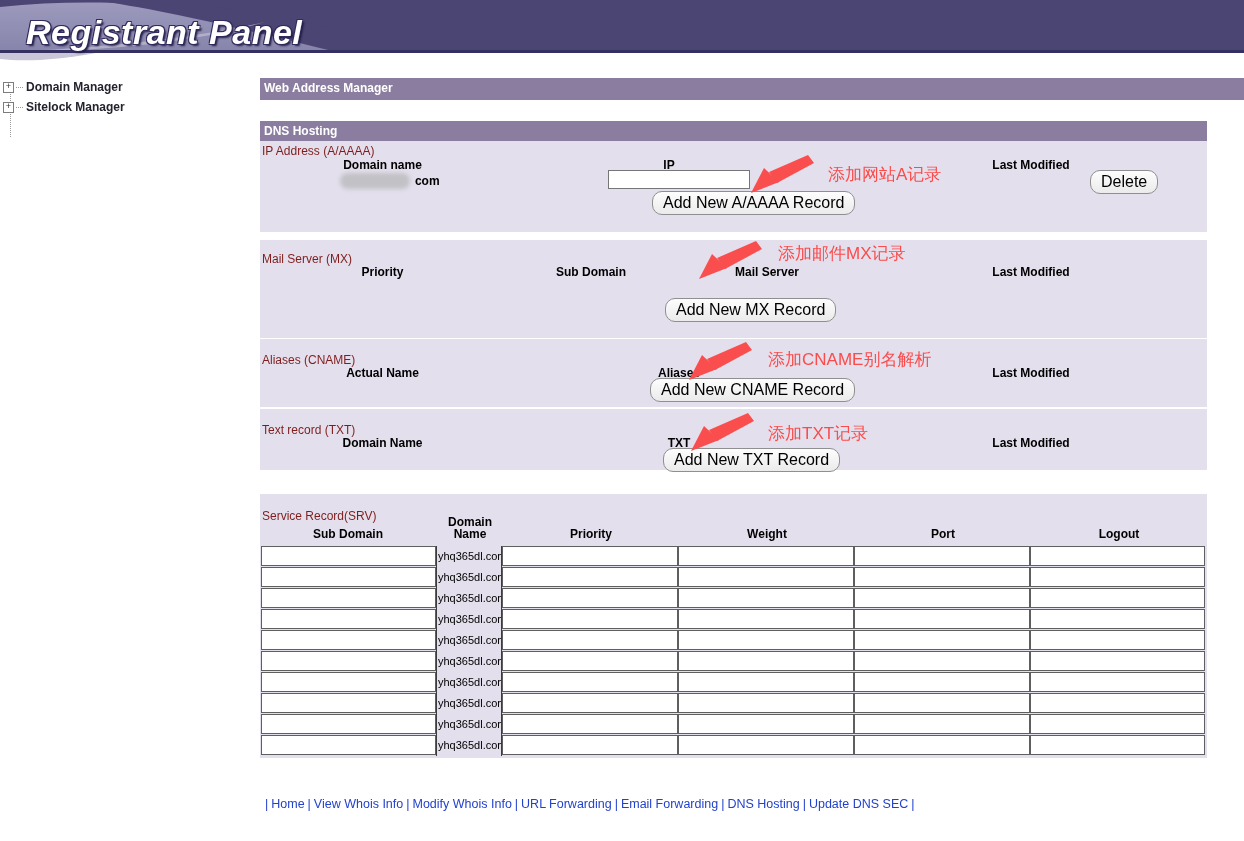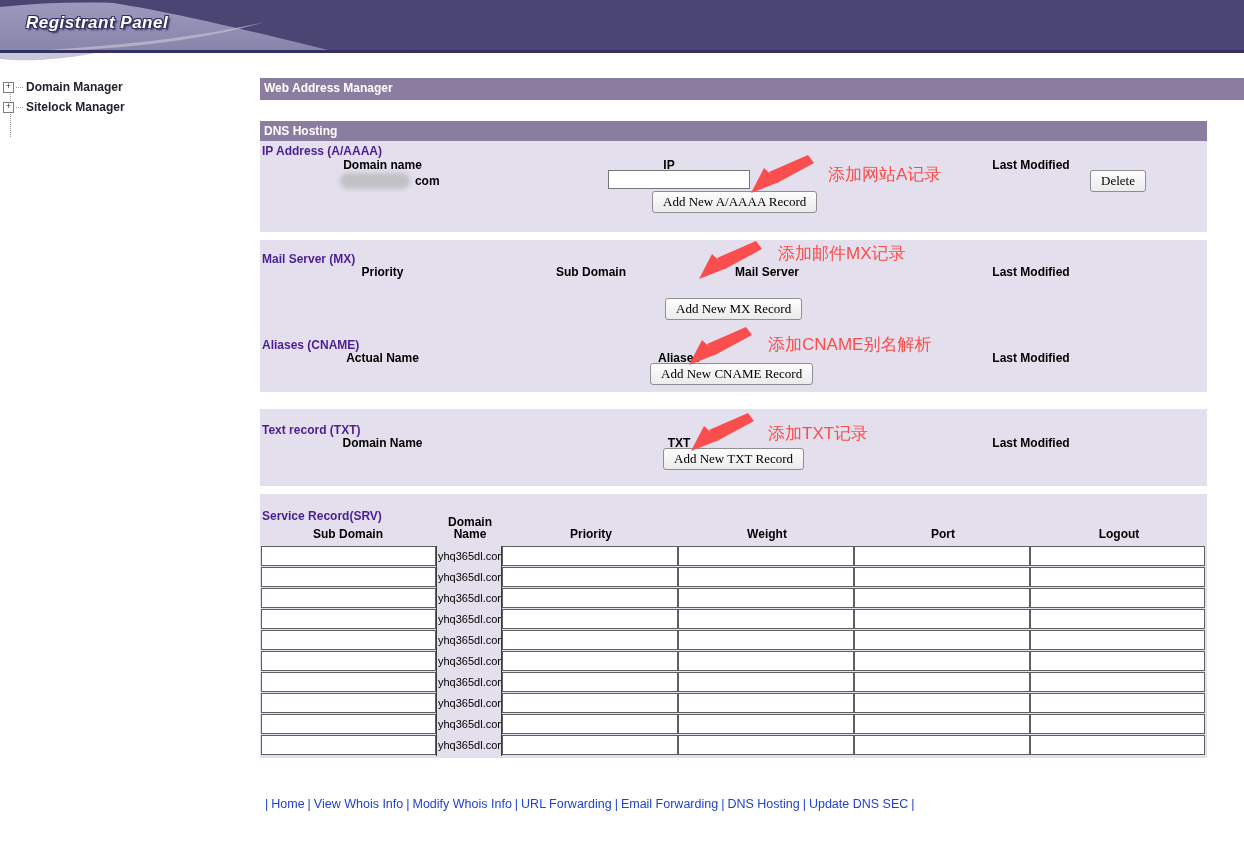--- a/index.html
+++ b/index.html
@@ -1,21 +1,21 @@
 <!DOCTYPE html>
 <html><head>
 <meta charset="utf-8">
 <style>
   html,body{margin:0;padding:0;background:#fff;}
   body{font-family:"Liberation Sans","DejaVu Sans",sans-serif;}
   #page{position:relative;width:1244px;height:841px;overflow:hidden;background:#fff;}
 
   
   .banner{position:absolute;left:0;top:0;width:1244px;height:64px;}
-  .banner-title{position:absolute;left:26px;top:13px;font-size:17px;font-weight:bold;font-style:italic;
+  .banner-title{position:absolute;left:26px;top:13px;font-size:34px;font-weight:bold;font-style:italic;
     color:#fff;letter-spacing:.5px;
     text-shadow:-1px -1px 0 #322c5e,1px -1px 0 #322c5e,-1px 1px 0 #322c5e,2px 2px 2px rgba(30,25,70,.95);}
 
   
   .tree{position:absolute;left:3px;top:77px;width:250px;}
   .tree-vline{position:absolute;left:7px;top:12px;height:48px;border-left:1px dotted #9a9a9a;}
   .tree-item{position:relative;display:flex;align-items:center;height:20px;}
   .plusbox{width:9px;height:9px;border:1px solid #7c7c7c;background:#fff;color:#333;font-size:9px;
     line-height:7px;text-align:center;margin-right:2px;position:relative;z-index:2;box-sizing:content-box;}
   .hdots{width:7px;border-top:1px dotted #9a9a9a;margin-right:3px;}
@@ -23,24 +23,24 @@
   .tree-label{font-size:12px;font-weight:bold;color:#23232e;}
   .logout a{font-size:12px;font-weight:bold;color:#3d72b8;text-decoration:none;}
 
   
   .bar{position:absolute;background:#8a7d9f;color:#fff;font-weight:bold;font-size:12px;line-height:21px;
     padding-left:4px;box-sizing:border-box;}
   .zone-row{position:absolute;left:260px;top:100px;width:984px;height:21px;font-size:12px;color:#000;
     line-height:21px;padding-left:3px;box-sizing:border-box;background:#fff;}
   .blur-blob{display:inline-block;background:#c1c1c6;border-radius:8px;filter:blur(2px);vertical-align:middle;}
   .section{position:absolute;left:260px;width:947px;background:#e4dfec;}
-  .sec-label{position:absolute;font-size:12px;font-weight:bold;color:#4c1d95;white-space:nowrap;}
+  .sec-label{position:absolute;font-size:12px;font-weight:normal;color:#7f1d1d;white-space:nowrap;}
   .col-h{position:absolute;font-size:12px;font-weight:bold;color:#000;text-align:center;}
-  .btn{position:absolute;font-family:Liberation Serif, serif;font-size:13px;color:#000;
-    background:linear-gradient(#fdfdfd,#ebebeb);border:1px solid #8f8f8f;border-radius:3px;
+  .btn{position:absolute;font-family:Liberation Sans, sans-serif;font-size:16px;color:#000;
+    background:linear-gradient(#fdfdfd,#ebebeb);border:1px solid #8f8f8f;border-radius:10px;
     padding:2px 10px;white-space:nowrap;cursor:pointer;}
   .txt-input{position:absolute;height:19px;border:1px solid #767676;background:#fff;box-sizing:border-box;padding:0 2px;font-size:12px;}
   .annotation{position:absolute;color:#fb4b4b;font-size:17px;white-space:nowrap;}
   .arrow-svg{position:absolute;width:64px;height:40px;}
 
   
   .srv-rows{position:absolute;left:1px;top:52px;width:946px;}
   .srv-row{display:flex;height:21px;align-items:stretch;}
   .srv-row input{height:20px;border:1px solid #5f5f5f;background:#fff;box-sizing:border-box;padding:0 2px;font-size:12px;}
   .srv-sub{width:175px;}
@@ -125,34 +125,34 @@
     <span class="col-h" style="left:430px;top:25px;width:154px;">Mail Server</span>
     <span class="col-h" style="left:690px;top:25px;width:162px;">Last Modified</span>
     <button class="btn" style="left:405px;top:38px;margin-top:20px;">Add New MX Record</button>
     <svg class="arrow-svg" style="left:438px;top:1px;" viewBox="0 0 64 40">
       <polygon points="58,0 64,8 27,28 19,17" fill="#fa4e4e"></polygon>
       <polygon points="1,38 14,13 29,27" fill="#fa4e4e"></polygon>
     </svg>
     <span class="annotation" style="left:518px;top:2px;">添加邮件MX记录</span>
   </div>
 
-  <div class="section" style="top:324px;height:68px;">
+  <div class="section" style="top:339px;height:68px;">
     <span class="sec-label" style="left:2px;top:14px;">Aliases (CNAME)</span>
     <span class="col-h" style="left:50px;top:27px;width:145px;">Actual Name</span>
     <span class="col-h" style="left:345px;top:27px;width:148px;">Aliases</span>
     <span class="col-h" style="left:690px;top:27px;width:162px;">Last Modified</span>
     <button class="btn" style="left:390px;top:39px;">Add New CNAME Record</button>
     <svg class="arrow-svg" style="left:428px;top:3px;" viewBox="0 0 64 40">
       <polygon points="58,0 64,8 27,28 19,17" fill="#fa4e4e"></polygon>
       <polygon points="1,38 14,13 29,27" fill="#fa4e4e"></polygon>
     </svg>
     <span class="annotation" style="left:508px;top:9px;">添加CNAME别名解析</span>
   </div>
 
-  <div class="section" style="top:409px;height:77px;">
+  <div class="section" style="top:409px;height:61px;">
     <span class="sec-label" style="left:2px;top:14px;">Text record (TXT)</span>
     <span class="col-h" style="left:50px;top:27px;width:145px;">Domain Name</span>
     <span class="col-h" style="left:345px;top:27px;width:148px;">TXT</span>
     <span class="col-h" style="left:690px;top:27px;width:162px;">Last Modified</span>
     <button class="btn" style="left:403px;top:39px;">Add New TXT Record</button>
     <svg class="arrow-svg" style="left:430px;top:4px;" viewBox="0 0 64 40">
       <polygon points="58,0 64,8 27,28 19,17" fill="#fa4e4e"></polygon>
       <polygon points="1,38 14,13 29,27" fill="#fa4e4e"></polygon>
     </svg>
     <span class="annotation" style="left:508px;top:13px;">添加TXT记录</span>

